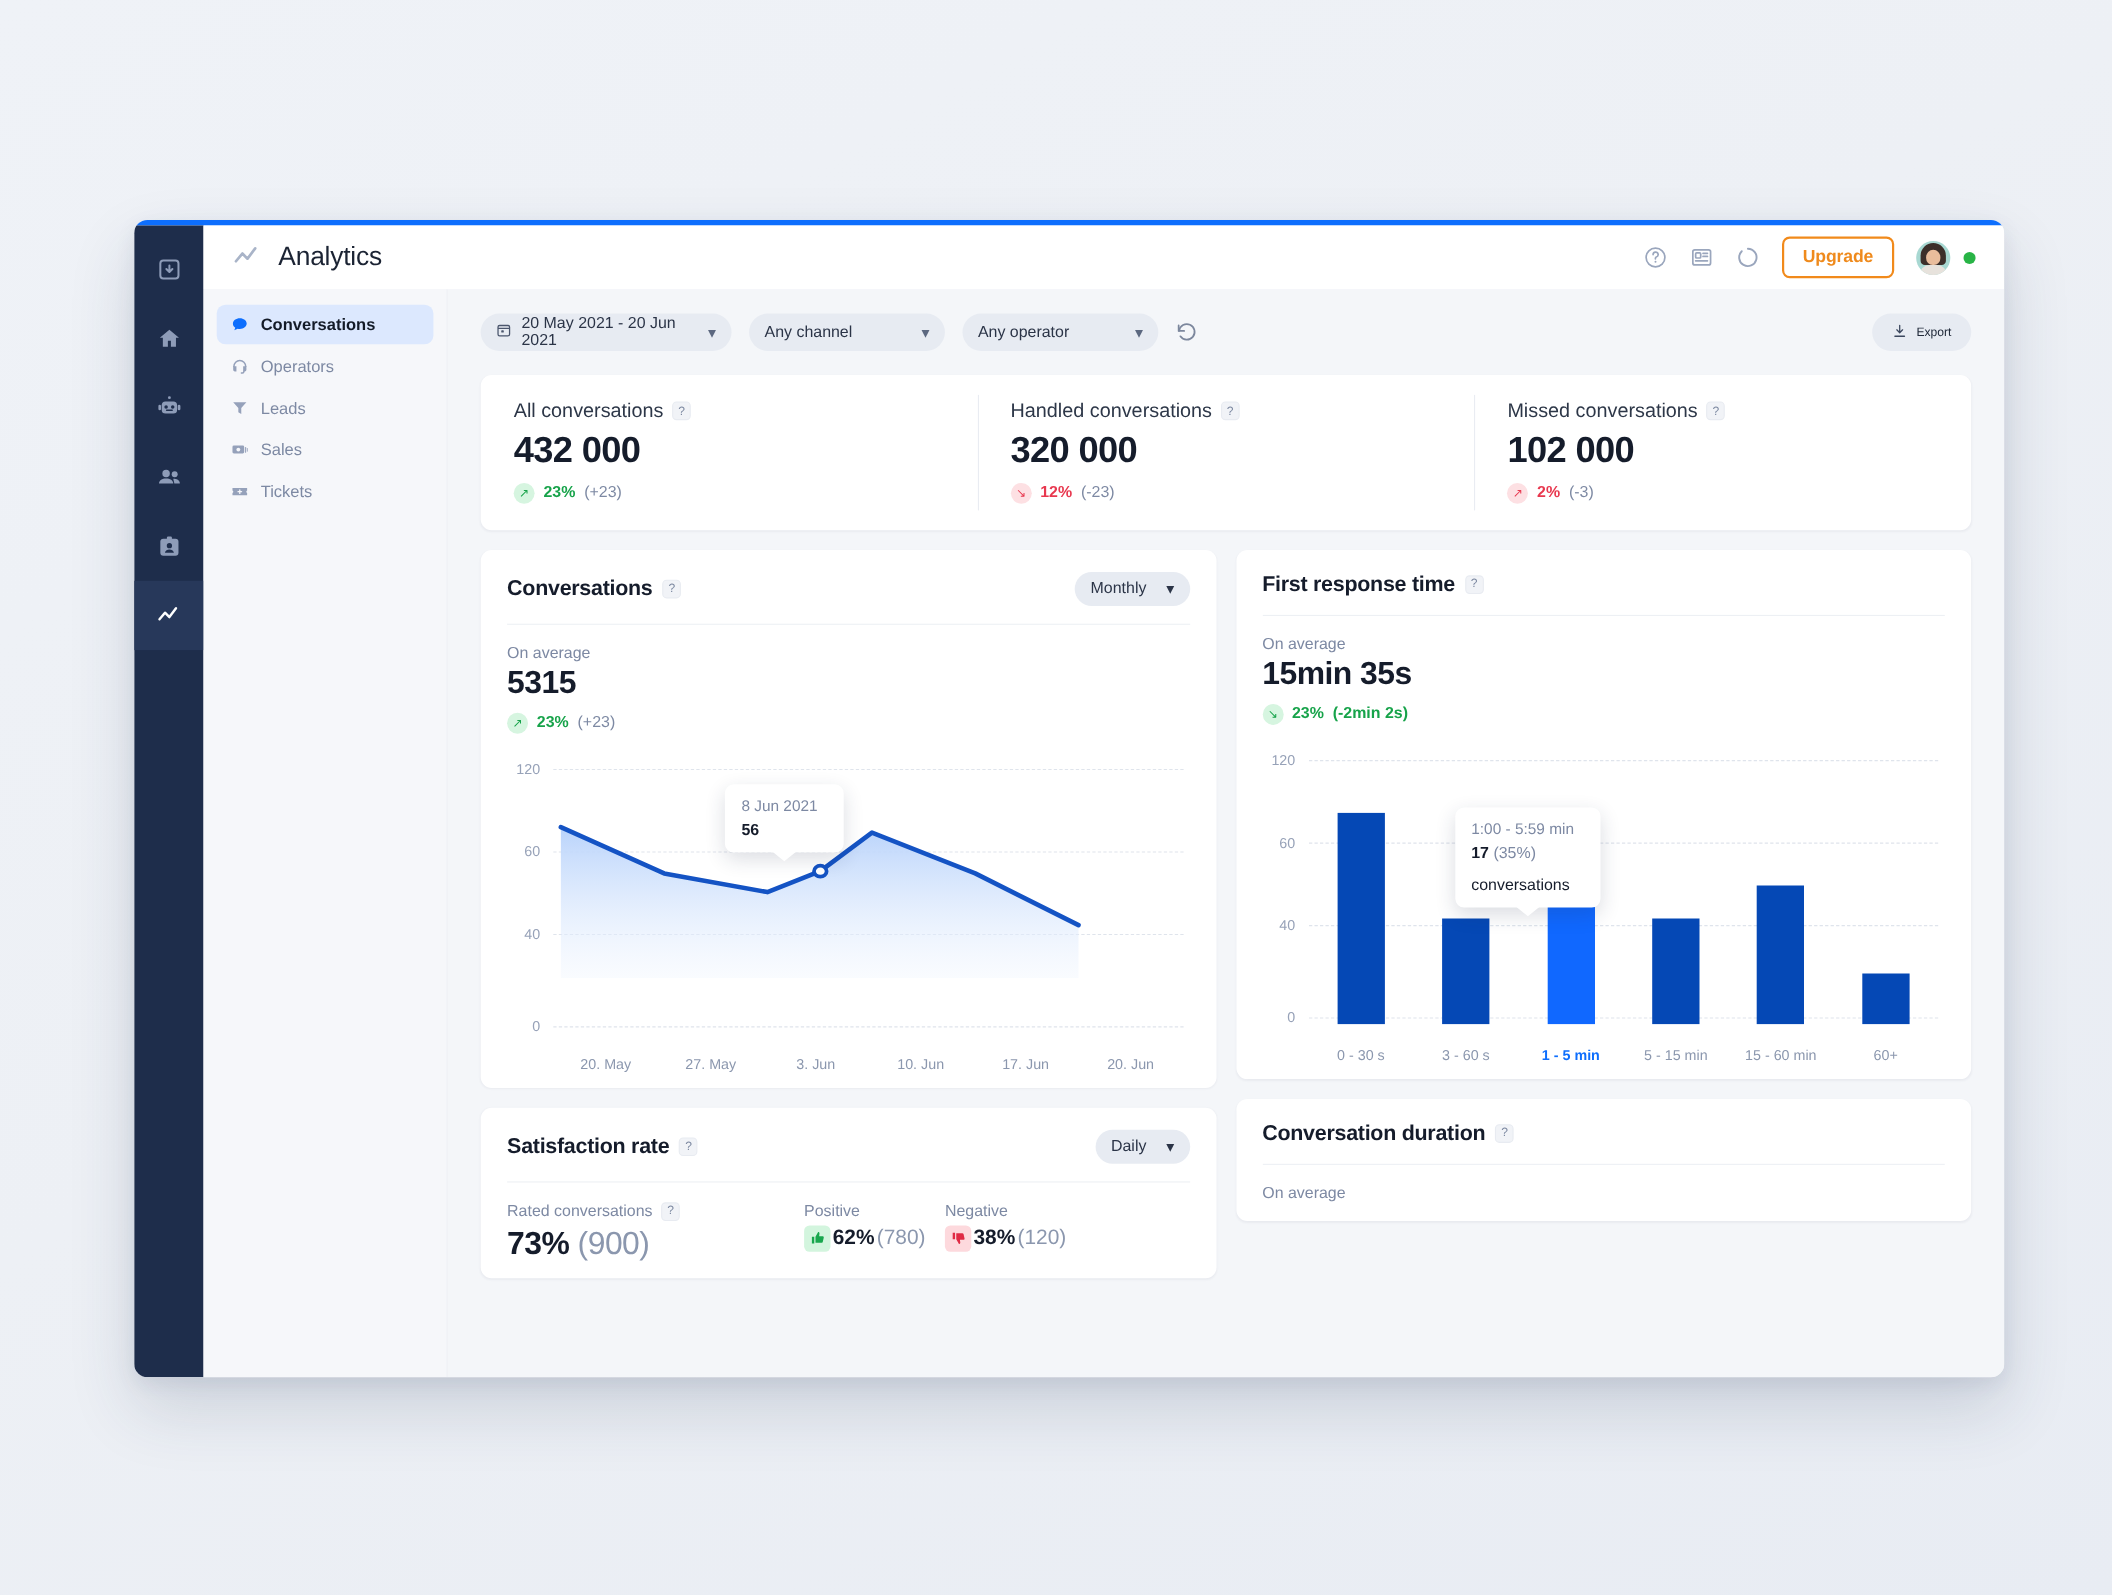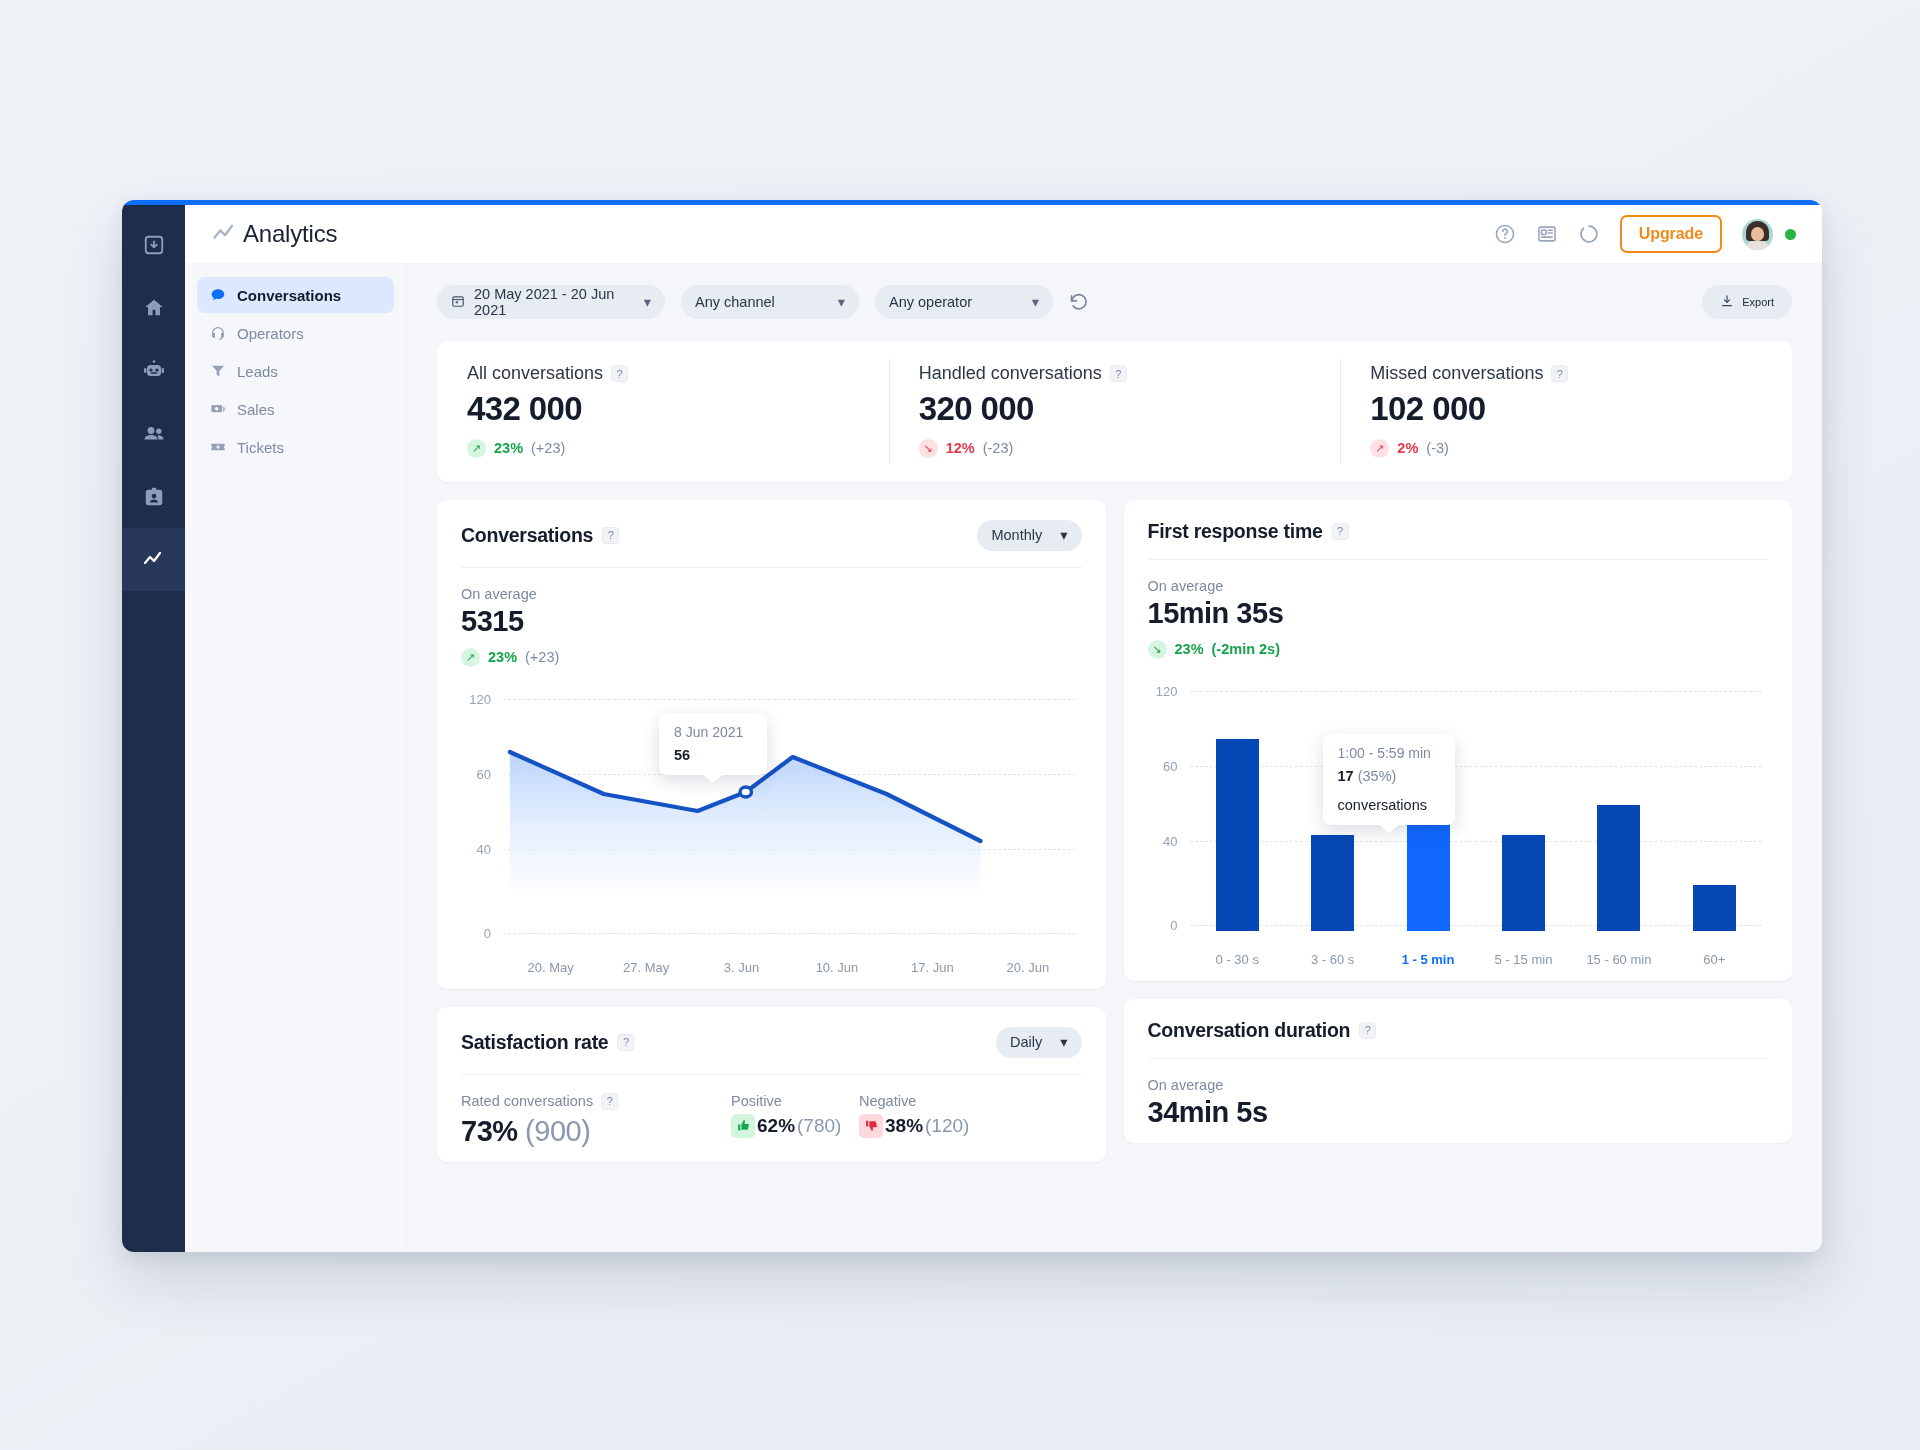--- a/index.html
+++ b/index.html
@@ -45,21 +45,21 @@
 
   
   .main-col { flex: 1; display: flex; flex-direction: column; min-width: 0; }
 
   .topbar {
     height: 58px; background: #ffffff;
     display: flex; align-items: center;
     padding: 0 26px 0 26px;
     flex: 0 0 58px;
   }
-  .topbar-left { display: flex; align-items: center; gap: 4px; }
+  .topbar-left { display: flex; align-items: center; gap: 14px; }
   .app-logo { color: #a9b4c8; display: flex; }
   .app-title {
     font-size: 24px; color: #1b2333; letter-spacing: -0.2px;
   }
   .topbar-right {
     margin-left: auto; display: flex; align-items: center; gap: 20px;
   }
   .tb-icon { color: #9aa6bd; display: flex; cursor: pointer; }
   .upgrade-btn {
     border: 2px solid #f18a1b; color: #ef8a1c;
@@ -662,21 +662,20 @@
                 </div>
               </div>
 
               <div class="card">
                 <div class="card-head">
                   <span class="card-title">Conversation duration</span>
                   <span class="qmark">?</span>
                 </div>
                 <div class="divider"></div>
                 <div class="avg-label">On average</div>
-                <div class="avg-value">34min 5s</div>
               </div>
 
             </div>
           </div>
 
         </div>
       </div>
     </div>
   </div>
 </div>

